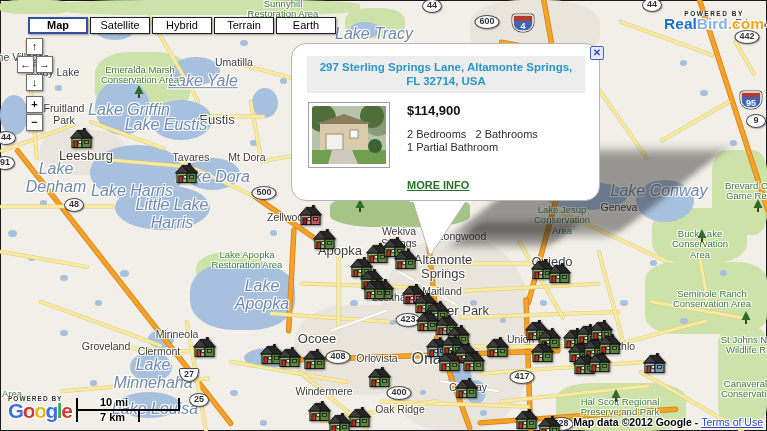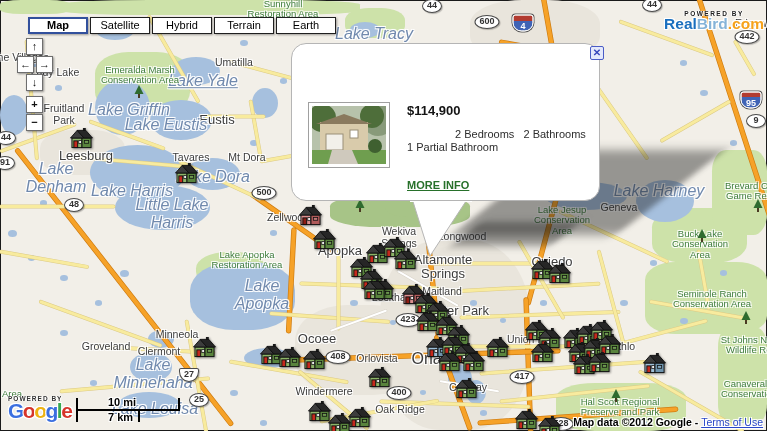--- a/index.html
+++ b/index.html
@@ -44,40 +44,40 @@
   #popup-header{position:absolute;left:15px;top:12px;width:278px;height:37px;background:#ededed;
                 color:#2a98c6;font-size:11.5px;font-weight:bold;text-align:center;padding-top:4px;line-height:14px;}
   #popup-close{position:absolute;left:298px;top:2px;width:14px;height:14px;border:1px solid #4a5cc6;
                background:#e4e9fb;color:#3646bb;font-size:10px;font-weight:bold;line-height:12px;
                text-align:center;cursor:pointer;border-radius:2px;}
   #popup-photo{position:absolute;left:16px;top:58px;width:82px;height:66px;background:#fff;
                border:1px solid #a0a0a0;padding:3px;}
   #popup-right{position:absolute;left:115px;top:57px;width:182px;}
   #prop-type{font-size:12.5px;font-weight:bold;color:#141414;}
   #prop-price{font-size:13px;font-weight:bold;color:#141414;margin-top:2px;}
-  #prop-beds{font-size:11px;color:#2d2d2d;margin-top:10px;white-space:pre;margin-left:48px;}
+  #prop-beds{font-size:11px;color:#2d2d2d;margin-top:10px;white-space:pre;}
   #prop-partial{font-size:11px;color:#2d2d2d;margin-top:1px;}
   #more-info{display:inline-block;font-size:11px;font-weight:bold;color:#27702a;
              text-decoration:underline;margin-top:26px;cursor:pointer;}
   
   #maptype{position:absolute;left:28px;top:17px;z-index:11;display:flex;gap:2px;}
   .mt-btn{width:60px;height:17px;background:#fff;border:1px solid #1f1f1f;font-size:11px;color:#000;
           text-align:center;line-height:14px;cursor:pointer;box-shadow:1px 1px 2px rgba(0,0,0,.35);}
   .mt-btn.sel{font-weight:bold;border:2px solid #32509c;line-height:12px;}
   
   .ctl{position:absolute;width:17px;height:17px;background:#fff;border:1px solid #6e6e6e;z-index:11;
        font-size:11px;font-weight:bold;color:#111;text-align:center;line-height:15px;cursor:pointer;
        box-shadow:1px 1px 2px rgba(0,0,0,.4);}
   
   #scalebar{position:absolute;left:76px;top:396px;z-index:11;width:106px;height:28px;}
   #scalebar .hline{position:absolute;left:0;top:13px;width:104px;height:2px;background:#000;}
   #scalebar .v1{position:absolute;left:0;top:2px;width:2px;height:24px;background:#000;}
   #scalebar .v2{position:absolute;left:102px;top:2px;width:2px;height:12px;background:#000;}
   #scalebar .v3{position:absolute;left:62px;top:14px;width:2px;height:12px;background:#000;}
-  #scalebar .mi,#scalebar .km{position:absolute;left:32px;font-size:11px;font-weight:bold;color:#000;
+  #scalebar .mi,#scalebar .km{position:absolute;left:24px;font-size:11px;font-weight:bold;color:#000;
       text-shadow:-1px -1px 0 #fff,1px -1px 0 #fff,-1px 1px 0 #fff,1px 1px 0 #fff;}
   #scalebar .mi{top:0px;} #scalebar .km{top:15px;}
   
   #googlelogo{position:absolute;left:8px;top:395px;z-index:11;cursor:pointer;}
   #googlelogo .pb{font-size:6.5px;letter-spacing:1px;color:#333;font-weight:bold;
       text-shadow:0 0 2px #fff, -1px 0 0 #fff,1px 0 0 #fff;}
   #googlelogo .word{font-size:21px;font-weight:bold;letter-spacing:-1.5px;line-height:18px;
       text-shadow:-1px -1px 0 #fff,1px -1px 0 #fff,-1px 1px 0 #fff,1px 1px 1px #fff;}
   
   #realbird{position:absolute;right:3px;top:10px;z-index:11;text-align:center;cursor:pointer;}
@@ -271,21 +271,21 @@
 Denham</div>
       <div class="lbl water-l" style="left: 132px; top: 191px;">Lake Harris</div>
       <div class="lbl water-l" style="left: 172px; top: 214px;">Little Lake
 Harris</div>
       <div class="lbl water-l" style="left: 262px; top: 295px;">Lake
 Apopka</div>
       <div class="lbl water-l" style="left: 153px; top: 374px;">Lake
 Minnehaha</div>
       <div class="lbl water-l" style="left: 155px; top: 409px;">Lake Louisa</div>
       <div class="lbl water-l" style="left: 374px; top: 34px;">Lake Tracy</div>
-      <div class="lbl water-l" style="left: 659px; top: 191px;">Lake Harney</div>
+      <div class="lbl water-l" style="left: 659px; top: 191px;">Lake Conway</div>
       <div class="lbl park-l" style="left: 283px; top: 9px;">Sunnyhill
 Restoration Area</div>
       <div class="lbl park-l" style="left: 140px; top: 75px;">Emeralda Marsh
 Conservation Area</div>
       <div class="lbl park-l" style="left: 247px; top: 260px;">Lake Apopka
 Restoration Area</div>
       <div class="lbl park-l" style="left: 562px; top: 221px;">Lake Jesup
 Conservation
 Area</div>
       <div class="lbl park-l" style="left: 700px; top: 245px;">Buck Lake
@@ -833,20 +833,22 @@
     </div>
 
   <div class="pshadow" style="left:560px;top:150px;width:165px;height:85px;transform:skewX(-52deg);"></div>
   <div class="pshadow" style="left:480px;top:222px;width:100px;height:24px;transform:skewX(-50deg);filter:blur(4px);"></div>
 
   <svg id="tail" width="80" height="66">
     <polygon points="12,0 74,0 32,64" fill="#ffffff" stroke="#b5b5b5" stroke-width="1"></polygon>
     <rect x="12" y="0" width="62" height="10" fill="#ffffff"></rect>
   </svg>
   <div id="popup">
+    <div id="popup-header" style="white-space:pre-line;">297 Sterling Springs Lane, Altamonte Springs,
+FL 32714, USA</div>
     <div id="popup-close">✕</div>
     <div id="popup-photo">
       <svg width="74" height="58" viewBox="0 0 74 58">
         <rect width="74" height="58" fill="#b7c2ab"></rect>
         <circle cx="10" cy="12" r="14" fill="#4e6e3a"></circle>
         <circle cx="66" cy="14" r="16" fill="#42603166"></circle>
         <circle cx="60" cy="10" r="12" fill="#4e6e3a"></circle>
         <rect x="8" y="16" width="48" height="28" fill="#d9cbab"></rect>
         <polygon points="4,18 32,8 60,18" fill="#8a7a5e"></polygon>
         <rect x="14" y="28" width="17" height="16" fill="#f2f0ea" stroke="#9a8f78"></rect>

